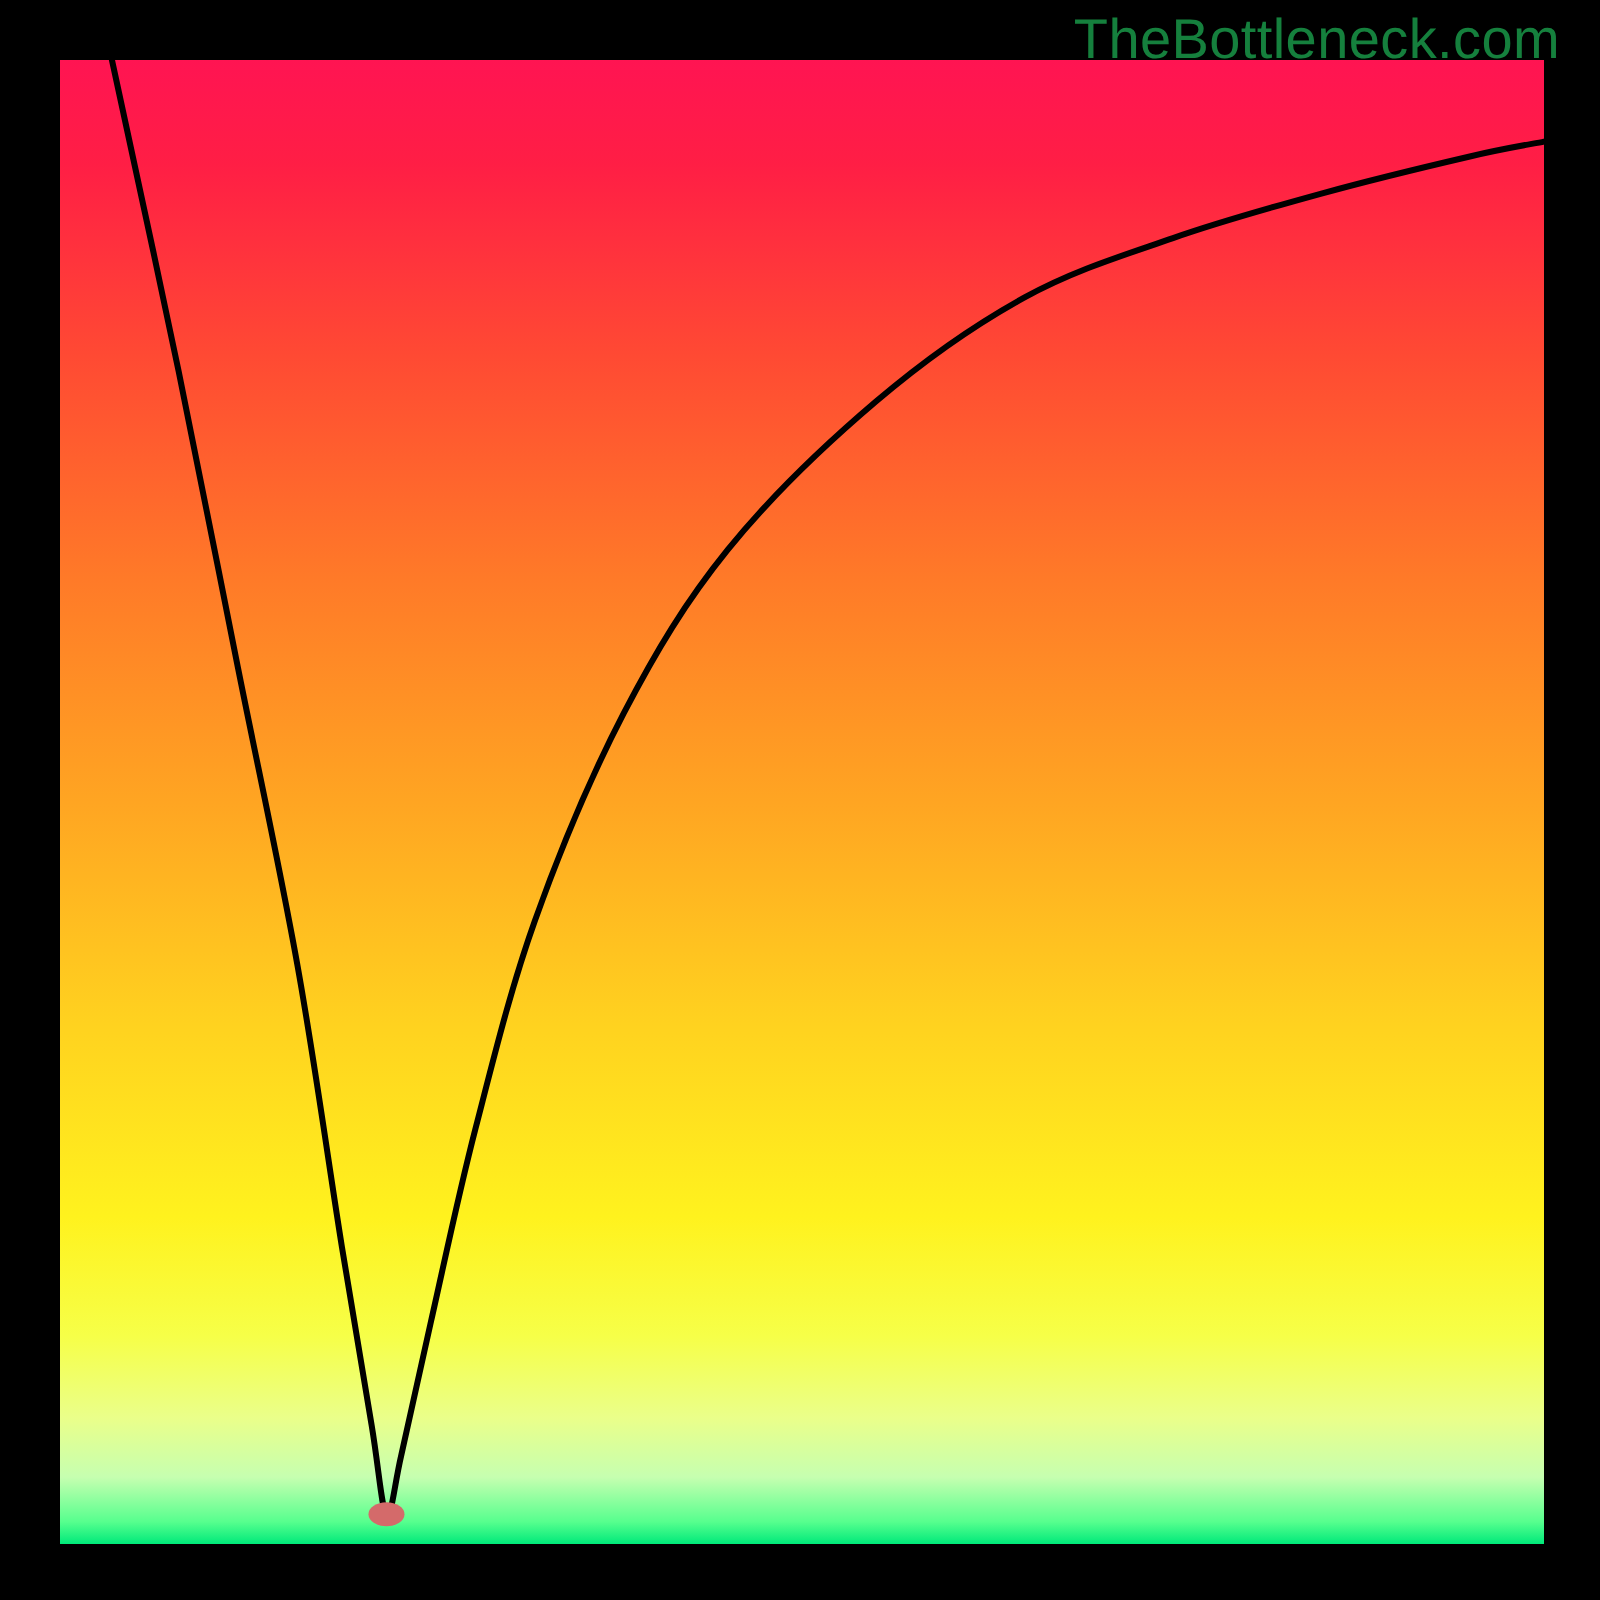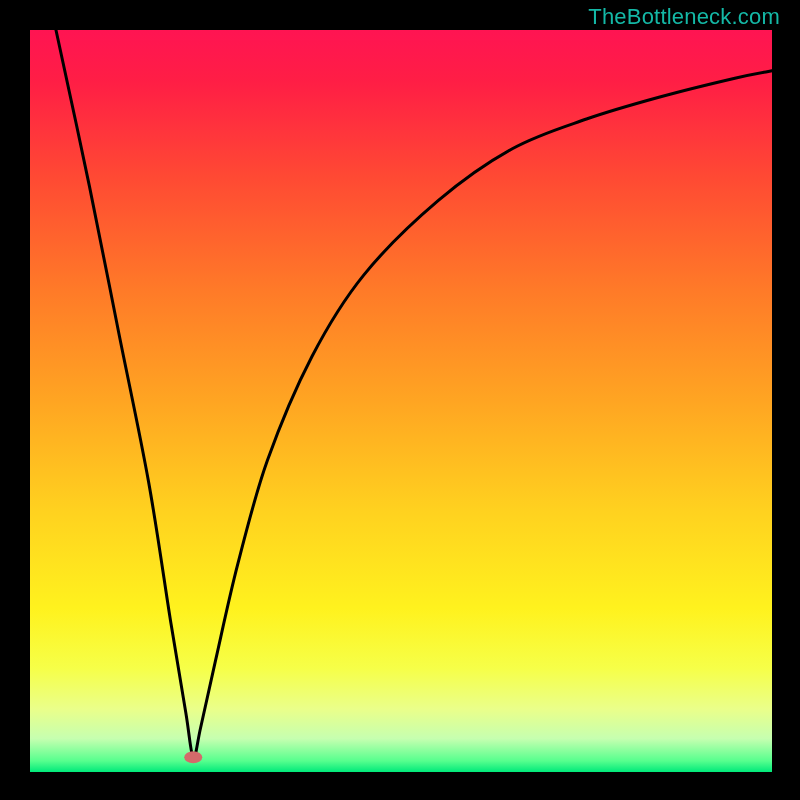--- a/index.html
+++ b/index.html
@@ -14,22 +14,22 @@
   .frame {
     position: relative;
     width: 800px;
     height: 800px;
     box-sizing: border-box;
   }
   .watermark {
     position: absolute;
     top: 4px;
     right: 20px;
-    color: #14b8a6;
-    font-size: 22px;
+    color: #15803d;
+    font-size: 28px;
     font-weight: 500;
     letter-spacing: 0.2px;
   }
   svg {
     display: block;
   }
 </style>
 </head>
 <body>
 

